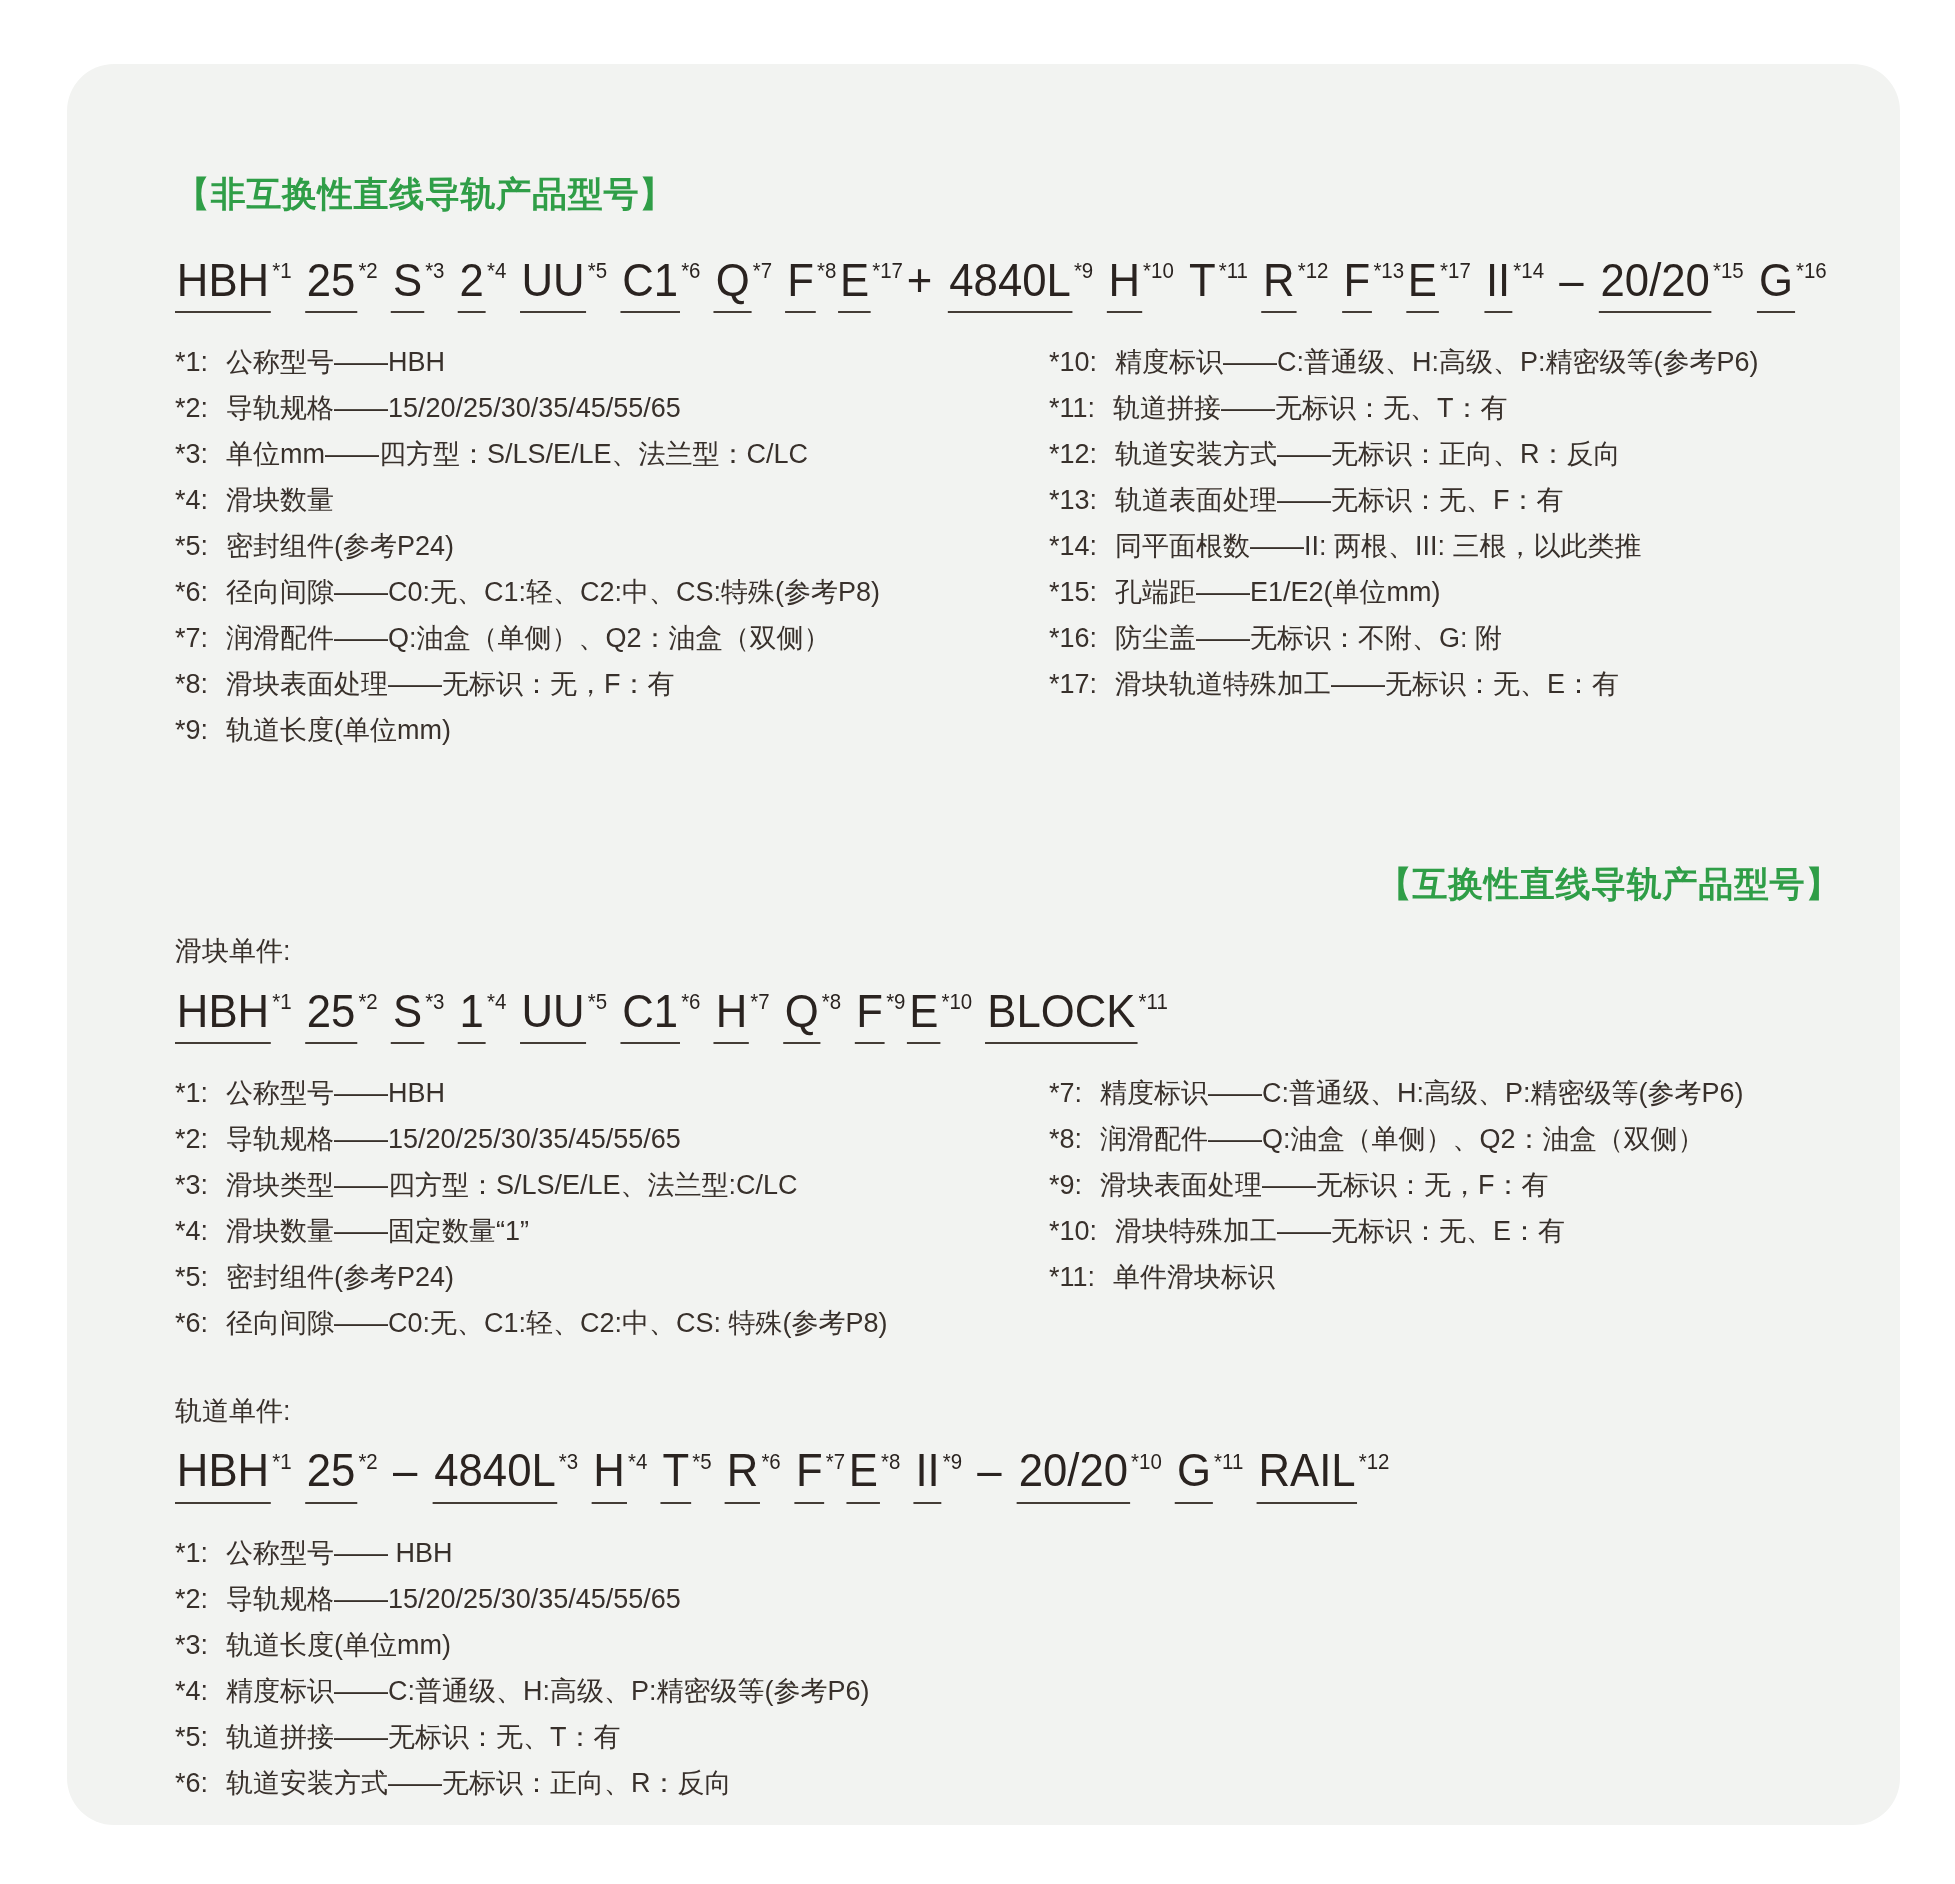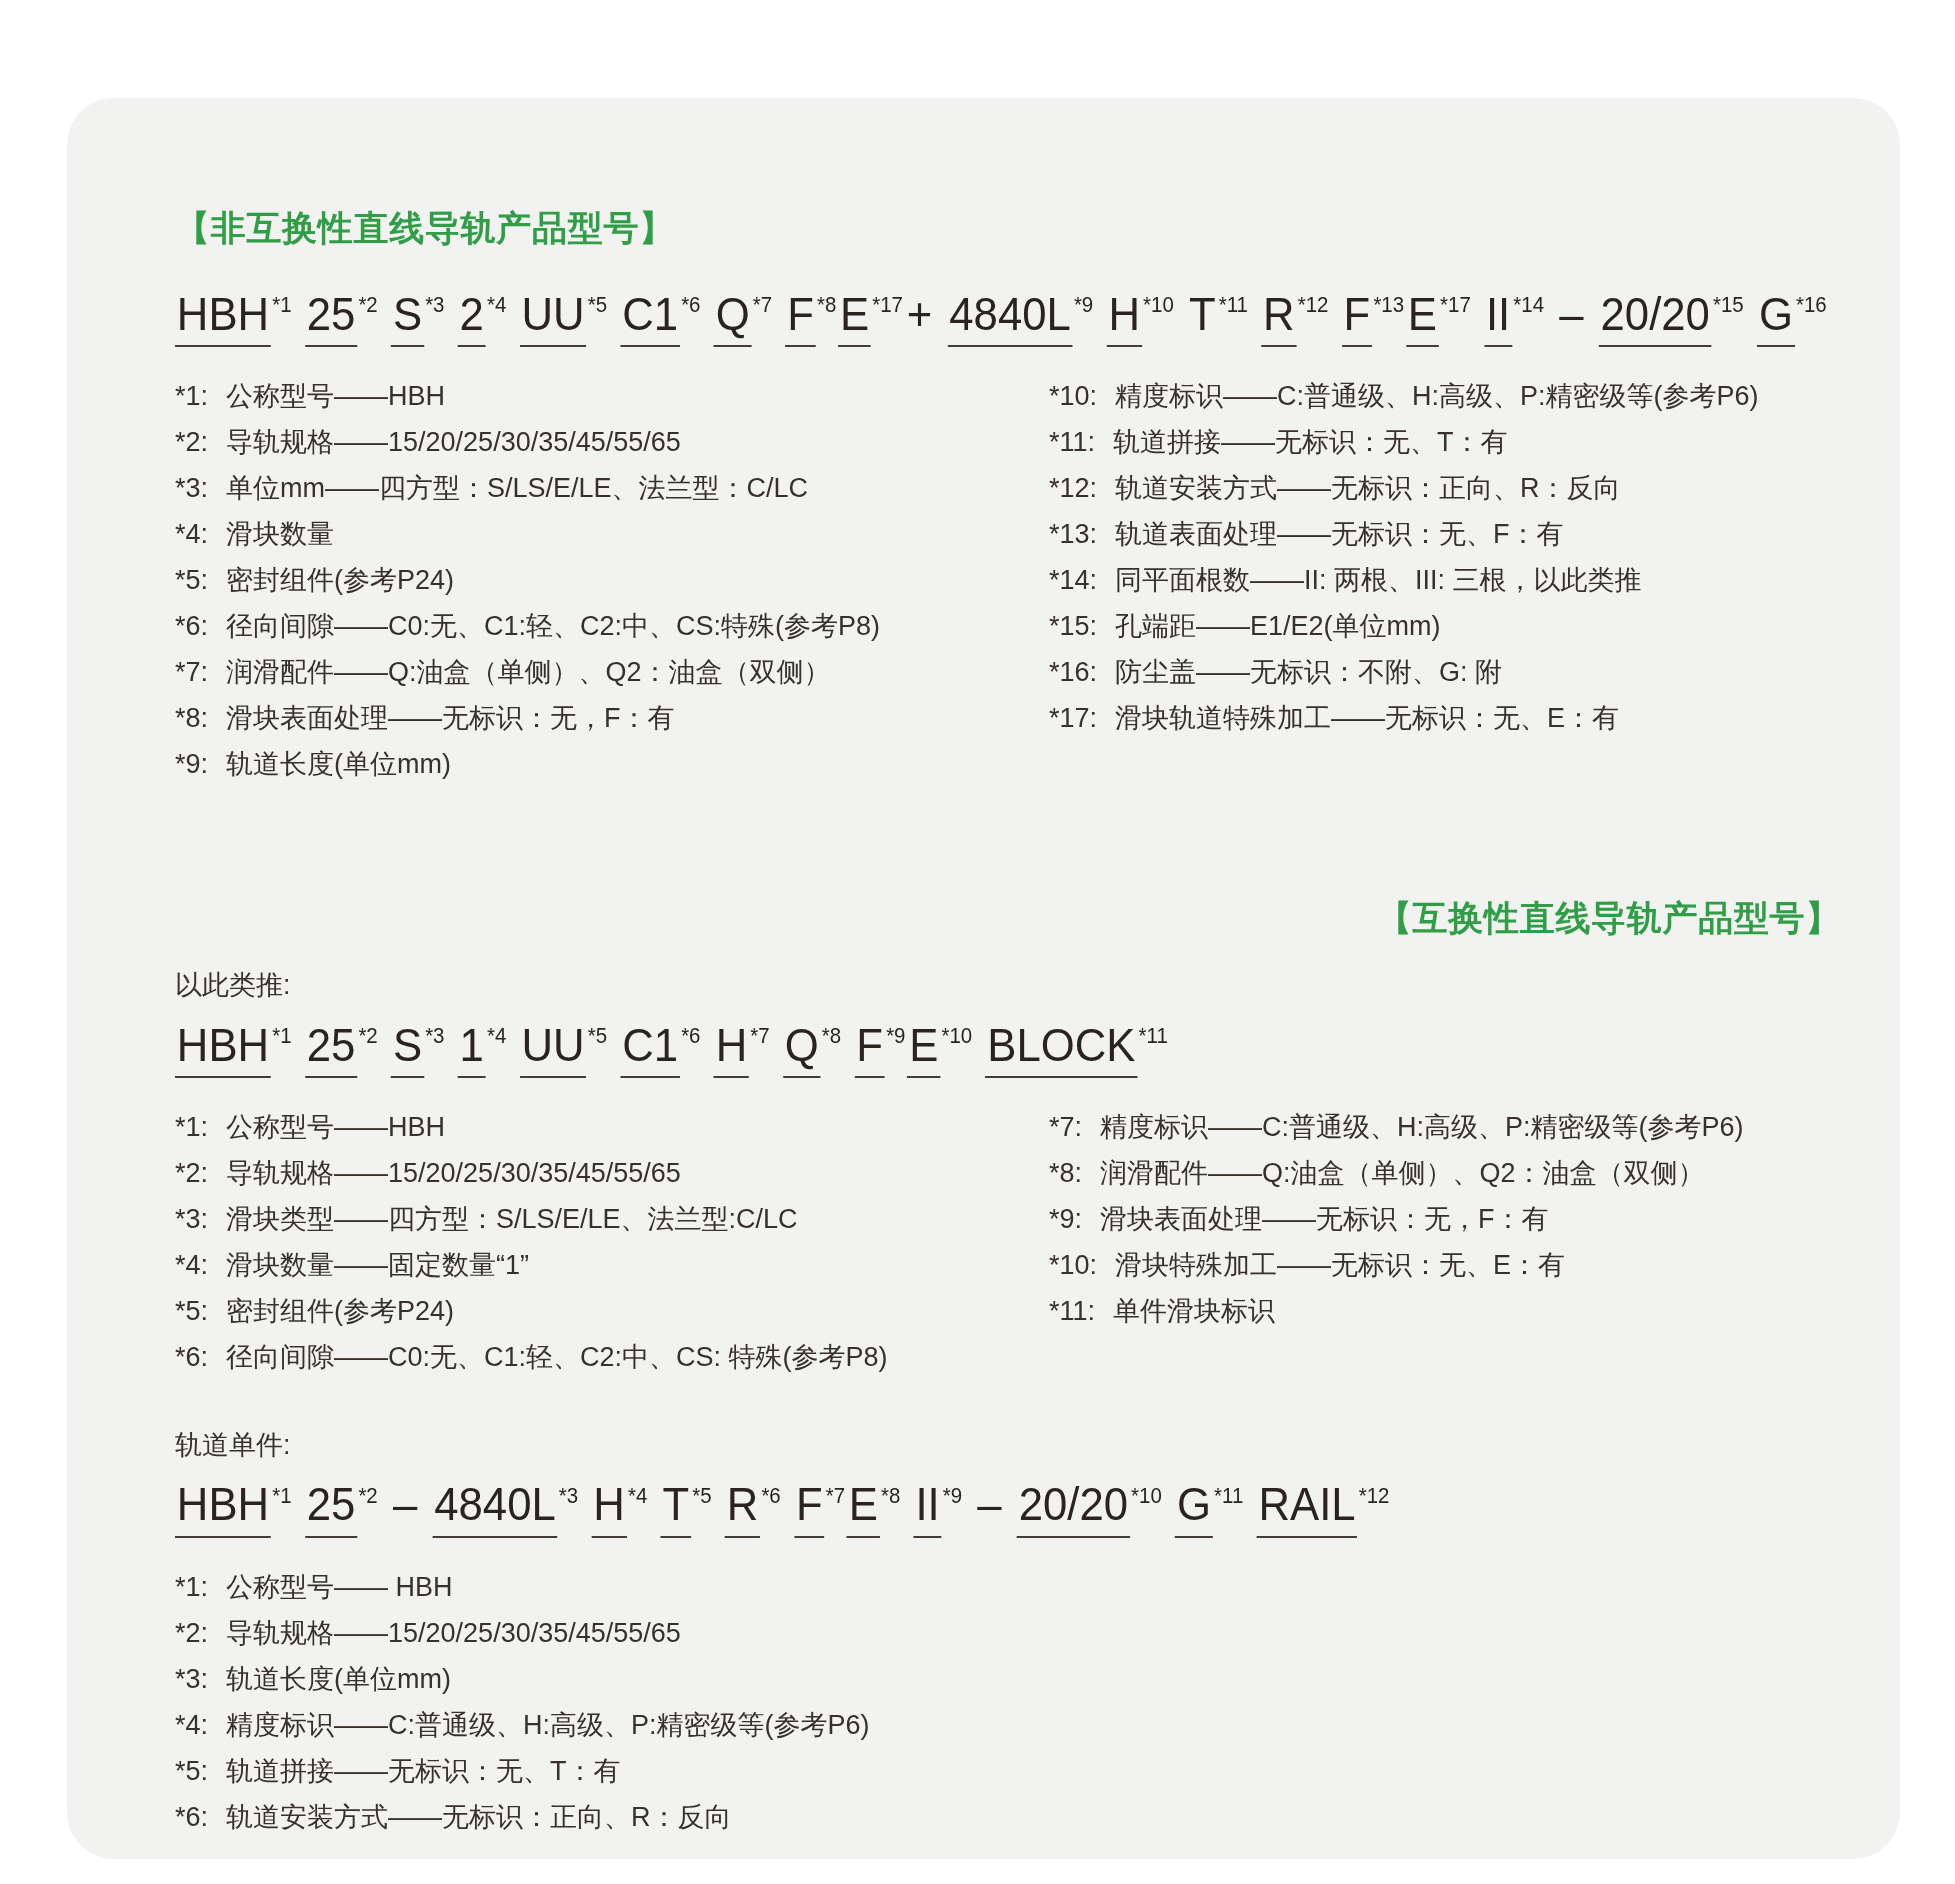--- a/index.html
+++ b/index.html
@@ -22,21 +22,21 @@
   .col-l{width:874px;flex:none;}
   .col-r{flex:1;}
   .note{display:flex;font-size:27px;color:#38302b;line-height:1.1;margin-bottom:16.3px;white-space:nowrap;}
   .nlabel{margin-right:18px;}
   .sublabel{font-size:27px;color:#38302b;margin-top:34px;line-height:1.1;}
   .sublabel.rail{margin-top:42px;}
 </style>
 </head>
 <body style="background: rgb(255, 255, 255);">
 
-<div class="card" style="background: rgb(242, 243, 241); margin-top: 34px;">
+<div class="card" style="background: rgb(242, 243, 241);">
 
   <div class="h1" style="color: rgb(47, 158, 71);">【非互换性直线导轨产品型号】</div>
 
   <div class="model" id="model1" style="color: rgb(42, 35, 32);"><span class="tok"><span class="base u">HBH</span><sup>*1</sup></span><span class="tok"><span class="base u">25</span><sup>*2</sup></span><span class="tok"><span class="base u">S</span><sup>*3</sup></span><span class="tok"><span class="base u">2</span><sup>*4</sup></span><span class="tok"><span class="base u">UU</span><sup>*5</sup></span><span class="tok"><span class="base u">C1</span><sup>*6</sup></span><span class="tok"><span class="base u">Q</span><sup>*7</sup></span><span class="tok tight"><span class="base u">F</span><sup>*8</sup></span><span class="tok tight"><span class="base u">E</span><sup>*17</sup></span><span class="tok"><span class="base">+</span></span><span class="tok"><span class="base u">4840L</span><sup>*9</sup></span><span class="tok"><span class="base u">H</span><sup>*10</sup></span><span class="tok"><span class="base">T</span><sup>*11</sup></span><span class="tok"><span class="base u">R</span><sup>*12</sup></span><span class="tok tight"><span class="base u">F</span><sup>*13</sup></span><span class="tok"><span class="base u">E</span><sup>*17</sup></span><span class="tok"><span class="base u">II</span><sup>*14</sup></span><span class="tok"><span class="base">–</span></span><span class="tok"><span class="base u">20/20</span><sup>*15</sup></span><span class="tok"><span class="base u">G</span><sup>*16</sup></span></div>
 
   <div class="notes">
     <div class="col-l" id="notes1L">
         <div class="note">
           <span class="nlabel">*1:</span>
           <span class="ntext">公称型号——HBH</span>
@@ -105,21 +105,21 @@
         </div>
         <div class="note">
           <span class="nlabel">*17:</span>
           <span class="ntext">滑块轨道特殊加工——无标识：无、E：有</span>
         </div>
       </div>
   </div>
 
   <div class="h1 h1-2" style="color: rgb(47, 158, 71);">【互换性直线导轨产品型号】</div>
 
-  <div class="sublabel">以此类推:</div>
+  <div class="sublabel">滑块单件:</div>
 
   <div class="model model-compact" id="model2" style="color: rgb(42, 35, 32);"><span class="tok"><span class="base u">HBH</span><sup>*1</sup></span><span class="tok"><span class="base u">25</span><sup>*2</sup></span><span class="tok"><span class="base u">S</span><sup>*3</sup></span><span class="tok"><span class="base u">1</span><sup>*4</sup></span><span class="tok"><span class="base u">UU</span><sup>*5</sup></span><span class="tok"><span class="base u">C1</span><sup>*6</sup></span><span class="tok"><span class="base u">H</span><sup>*7</sup></span><span class="tok"><span class="base u">Q</span><sup>*8</sup></span><span class="tok tight"><span class="base u">F</span><sup>*9</sup></span><span class="tok"><span class="base u">E</span><sup>*10</sup></span><span class="tok"><span class="base u">BLOCK</span><sup>*11</sup></span></div>
 
   <div class="notes">
     <div class="col-l" id="notes2L">
         <div class="note">
           <span class="nlabel">*1:</span>
           <span class="ntext">公称型号——HBH</span>
         </div>
         <div class="note">

